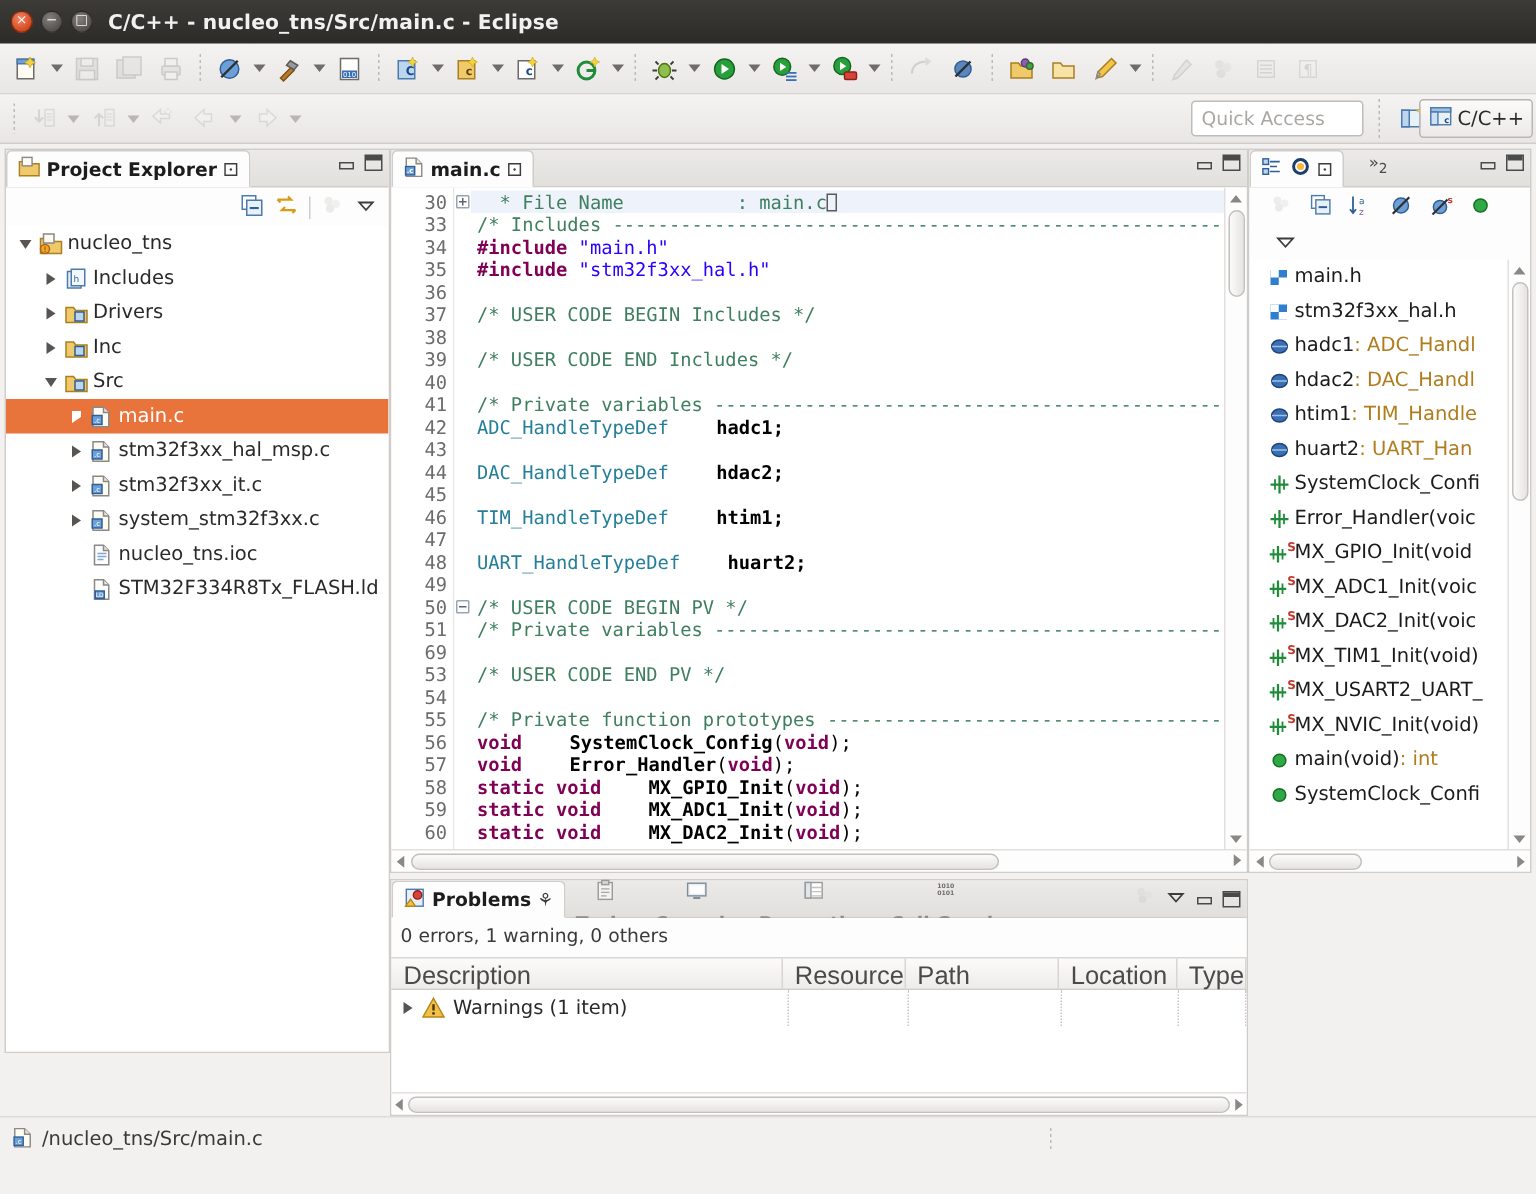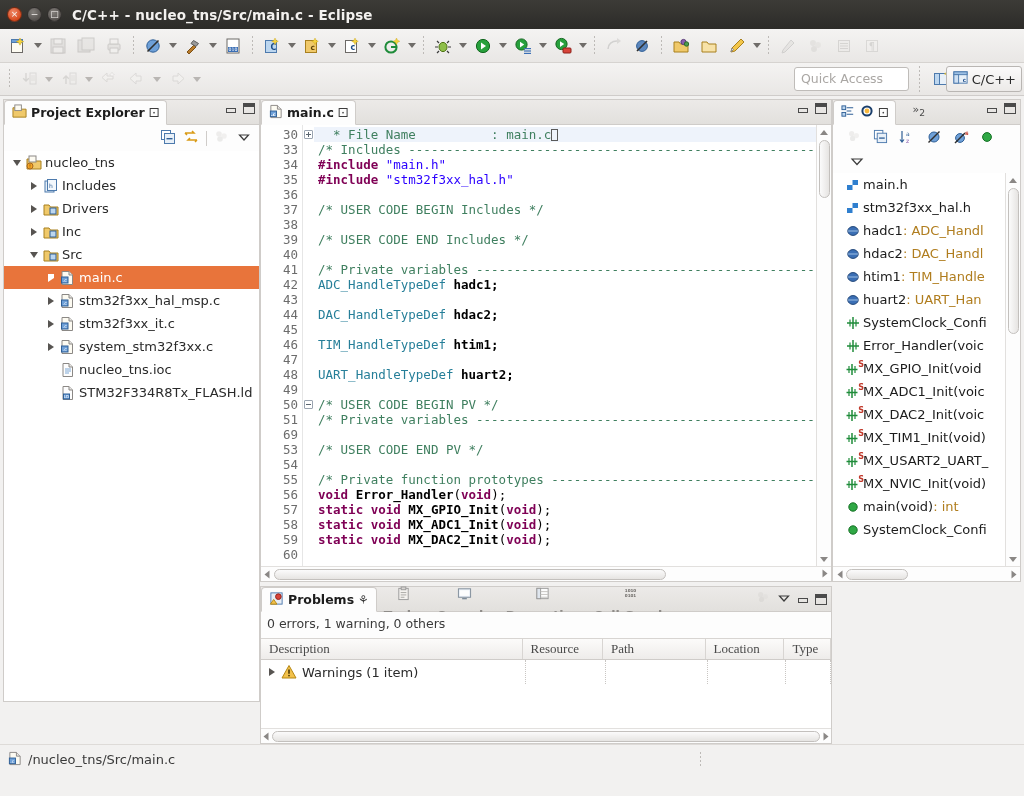--- a/index.html
+++ b/index.html
@@ -107,21 +107,21 @@
   #code { flex:1; padding-top:2px; overflow:hidden; position:relative; }
   .ln { height:15px; line-height:15px; font-family:"DejaVu Sans Mono", monospace;
         font-size:12.5px; color:#6c6c6c; text-align:right; padding-right:4px; }
   .cl { height:15px; line-height:15px; font-family:"DejaVu Sans Mono", monospace;
         font-size:12.5px; white-space:pre; color:#000; padding-left:4px; }
   .cl.cur { background:#eef3fb; }
   .cm { color:#3f7f5f; }         
   .pp { color:#7f0055; font-weight:bold; }  
   .st { color:#2a00ff; }         
   .kw { color:#7f0055; font-weight:bold; }  
-  .fn { color:#000; font-weight:bold; }
+  .fn { color:#000; font-weight:bold;margin-left:24px; }
   .ty { color:#267f99; }
   .fold { height:15px; display:flex; align-items:center; justify-content:center; }
   .foldbox { width:9px;height:9px;border:1px solid #9aa4b0; background:#fff;
              position:relative; border-radius:1px; }
   .foldbox:before { content:""; position:absolute; left:1px; right:1px; top:3px;
                     height:1px; background:#5b6670; }
   .foldbox.plus:after { content:""; position:absolute; top:1px; bottom:1px; left:3px;
                         width:1px; background:#5b6670; }
 
   
@@ -148,22 +148,22 @@
   .sup { position:absolute; top:-1px; right:-1px; font-size:8px; color:#c0392b;
          font-weight:bold; font-family:"DejaVu Sans",sans-serif; }
 
   
   .ptools { height:26px; display:flex; align-items:center; justify-content:flex-end;
             gap:8px; padding-right:8px; background:#fdfdfd; position:relative; }
   #pcount { position:absolute; left:6px; top:4px; font-size:12.5px; color:#3a3a3a;
             font-family:"DejaVu Sans",sans-serif; }
   .thead { height:22px; display:flex; background:linear-gradient(#fcfbfa,#eeecea);
            border-top:1px solid #d8d5d2; border-bottom:1px solid #cfccc9; }
-  .th { font-size:13px; color:#4a4a4a; padding:2px 0 0 8px;
-        border-right:1px solid #d8d5d2; font-family:Liberation Serif, serif; }
+  .th { font-size:17px; color:#4a4a4a; padding:2px 0 0 8px;
+        border-right:1px solid #d8d5d2; font-family:Liberation Sans, sans-serif; }
   .prow { height:24px; display:flex; align-items:center; font-size:13px;
           font-family:"DejaVu Sans",sans-serif;justify-content:center; }
   .pcell { border-right:1px dotted #c9c6c3; height:100%; }
 
   
   #statusbar { height:30px; display:flex; align-items:center; padding-left:8px;
                background:#f2f1f0; border-top:1px solid #dedbd8; position:relative; }
   #statusbar .st-text { font-size:13px; color:#3a3a3a; font-family:"DejaVu Sans",sans-serif; }
   #st-grip { position:absolute; left:700px; top:7px; width:1px; height:16px;
              background: repeating-linear-gradient(#bdbab7 0 2px, transparent 2px 4px); }
@@ -819,20 +819,21 @@
             <div class="cl"><span class="ty">TIM_HandleTypeDef </span><span class="fn">htim1;</span></div>
             <div class="cl"></div>
             <div class="cl"><span class="ty">UART_HandleTypeDef </span><span class="fn">huart2;</span></div>
             <div class="cl"></div>
             <div class="cl"><span class="cm">/* USER CODE BEGIN PV */</span></div>
             <div class="cl"><span class="cm">/* Private variables ---------------------------------------------------------*/</span></div>
             <div class="cl"></div>
             <div class="cl"><span class="cm">/* USER CODE END PV */</span></div>
             <div class="cl"></div>
             <div class="cl"><span class="cm">/* Private function prototypes -----------------------------------------------*/</span></div>
+            <div class="cl"><span class="kw">void </span><span class="fn">SystemClock_Config</span><span>(</span><span class="kw">void</span><span>);</span></div>
             <div class="cl"><span class="kw">void </span><span class="fn">Error_Handler</span><span>(</span><span class="kw">void</span><span>);</span></div>
             <div class="cl"><span class="kw">static void </span><span class="fn">MX_GPIO_Init</span><span>(</span><span class="kw">void</span><span>);</span></div>
             <div class="cl"><span class="kw">static void </span><span class="fn">MX_ADC1_Init</span><span>(</span><span class="kw">void</span><span>);</span></div>
             <div class="cl"><span class="kw">static void </span><span class="fn">MX_DAC2_Init</span><span>(</span><span class="kw">void</span><span>);</span></div>
           </div>
         <div class="vsb" style="height:100%;">
           <div class="sb-arrow up">
               <i></i>
             </div>
           <div class="vthumb" style="height:58px;margin-top:1px;"></div>

